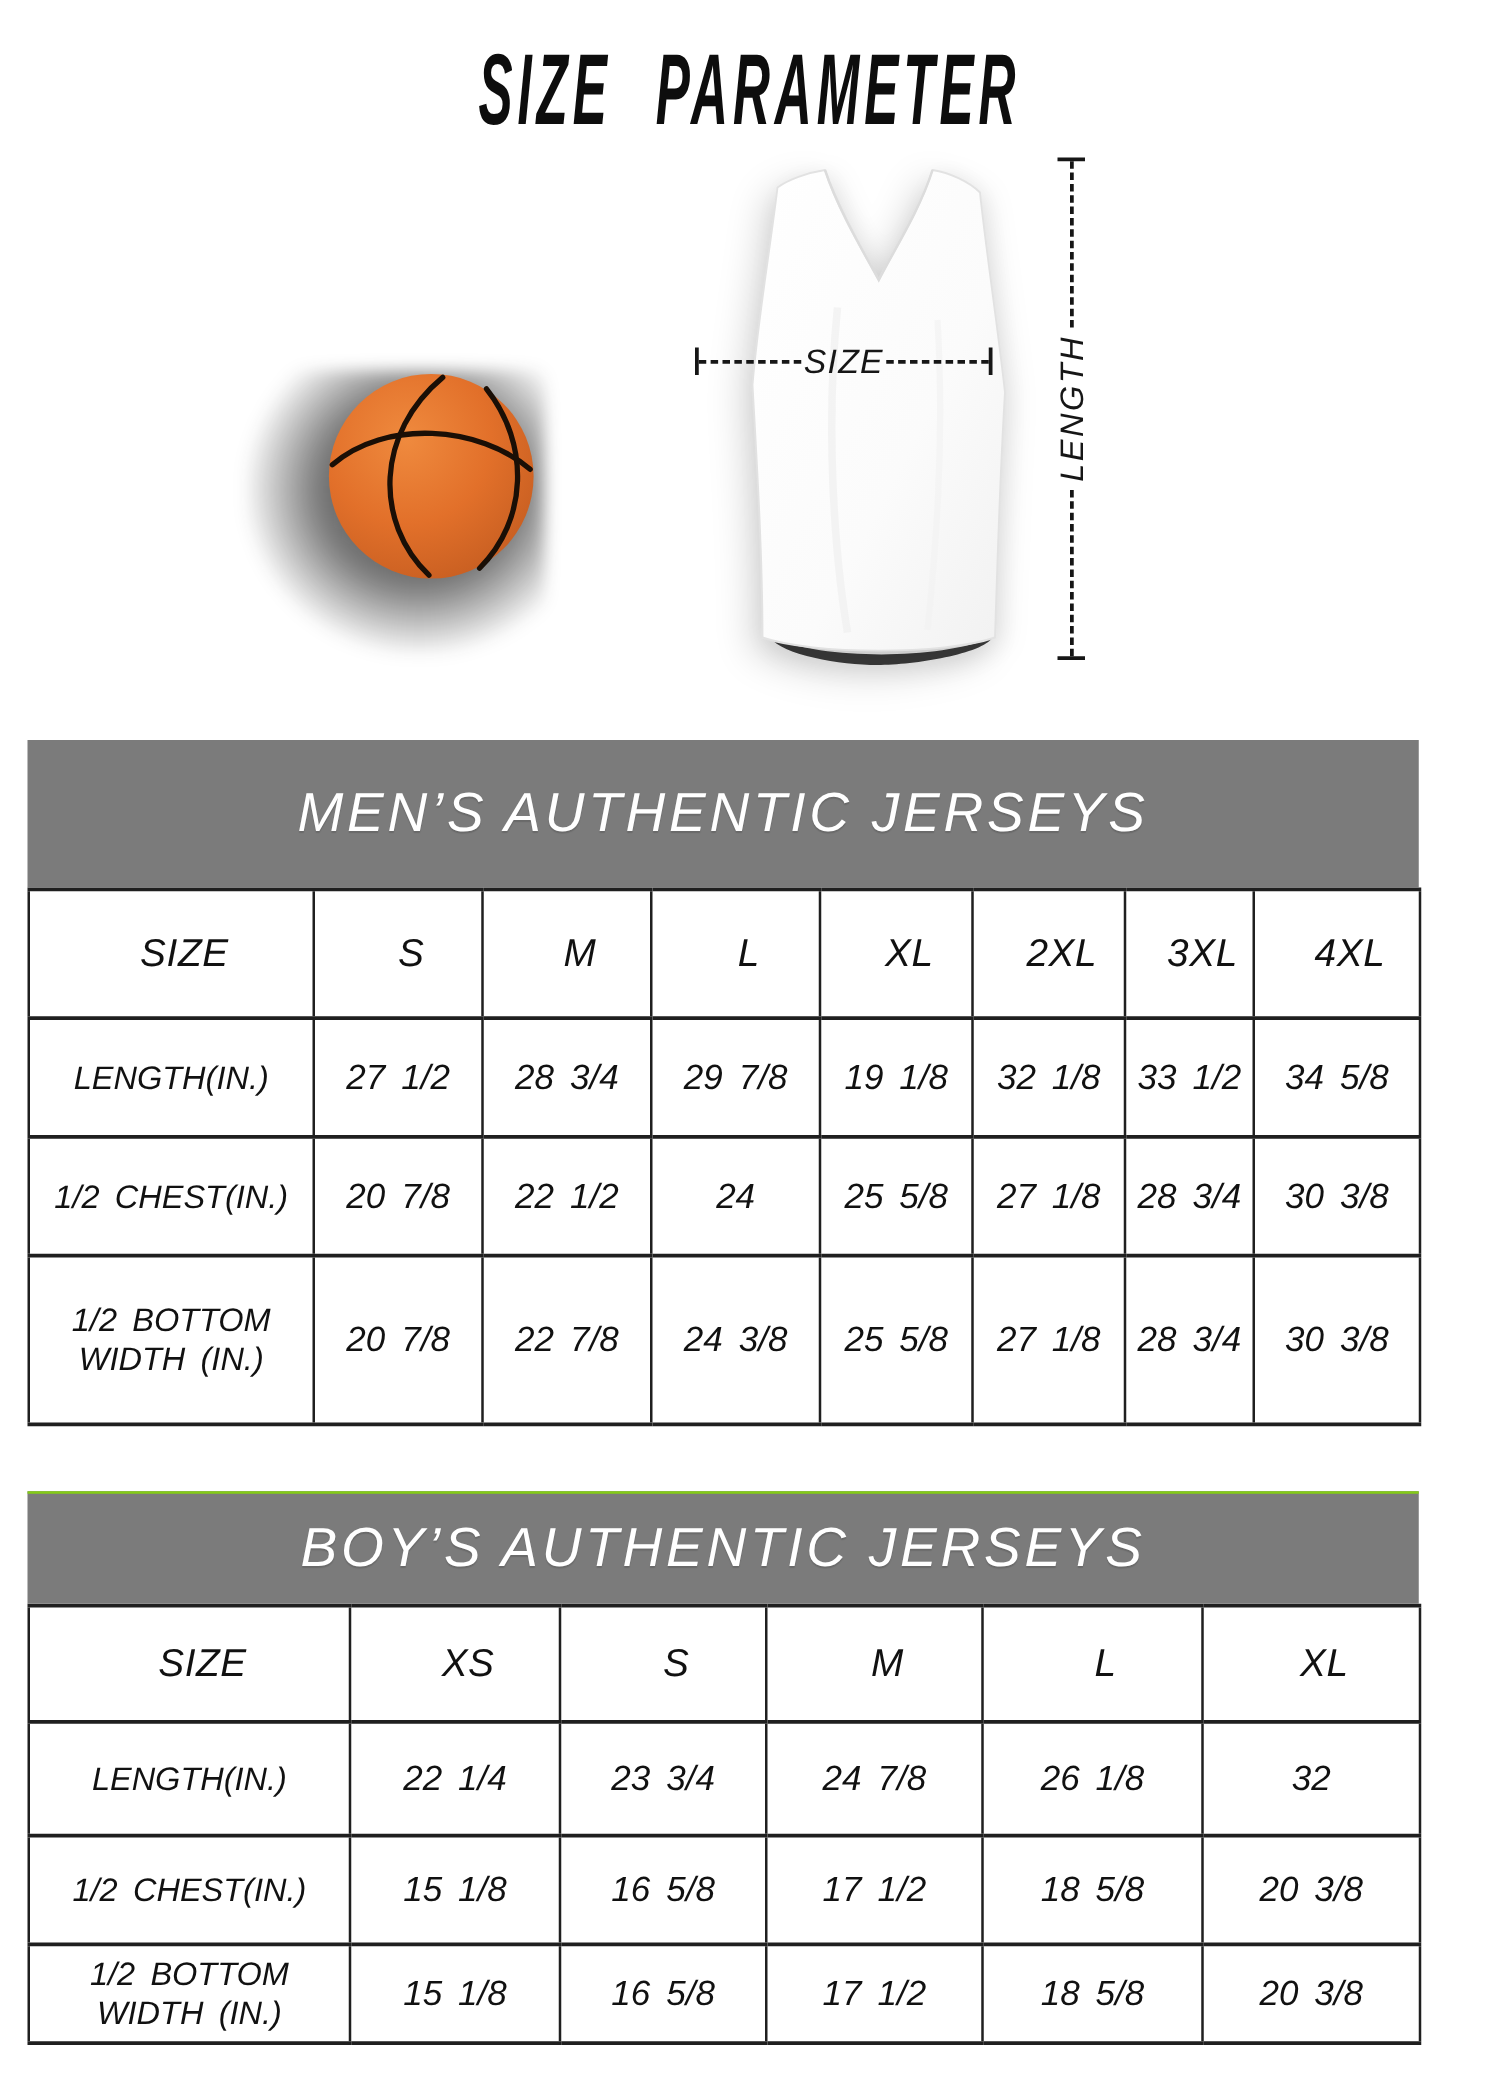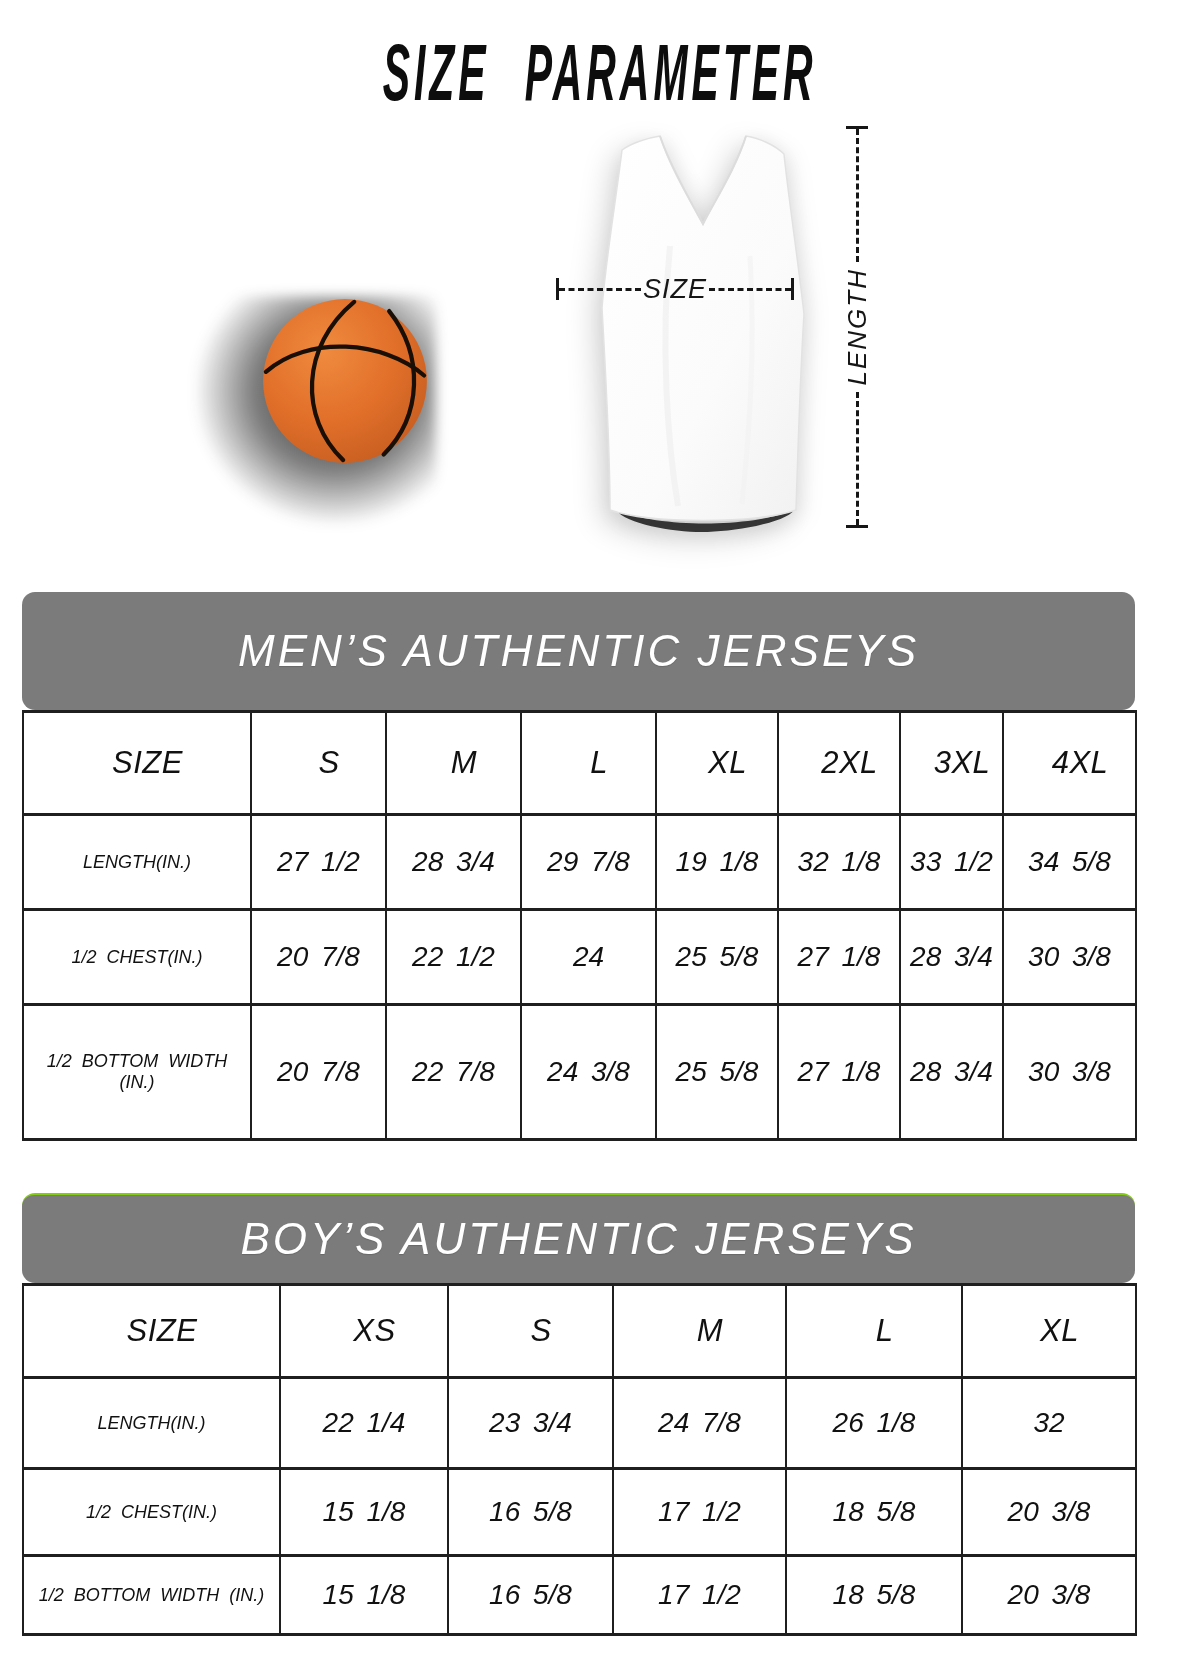--- a/index.html
+++ b/index.html
@@ -58,40 +58,39 @@
     writing-mode:vertical-rl; transform:rotate(180deg);
     font-size:26px; letter-spacing:2px; color:#161616;
   }
   
   .size-section{ margin-left:22px; width:1113px; }
   .banner{
     height:118px; background:#7b7b7b;
     display:flex; align-items:center; justify-content:center;
     color:#ffffff; font-size:44px; letter-spacing:3px;
     text-shadow:0 1px 1px rgba(0,0,0,0.15);
-    border-radius:13px;
   }
   .banner.boys{ height:88px; border-top:2px solid #84cc16; }
   table.sizes{
     width:1113px; border-collapse:collapse; table-layout:fixed;
     background:#ffffff;
   }
   table.sizes td{
     border-left:2px solid #1f1f1f;
     border-right:2px solid #1f1f1f;
     border-top:3px solid #1f1f1f;
     border-bottom:3px solid #1f1f1f;
     text-align:center; vertical-align:middle;
     font-size:28px; color:#111;
     word-spacing:5px;
     padding:2px 2px;
     overflow:hidden;
   }
   table.sizes tr.head td{ font-size:31px; letter-spacing:0.5px;padding-left:23px; }
-  table.sizes td.rowlabel{ font-size:18px; letter-spacing:0; padding:2px 4px; }
+  table.sizes td.rowlabel{ font-size:26px; letter-spacing:0; padding:2px 4px; }
   .men-table tr.head td{ height:96px; }
   .men-table tr.r1 td{ height:88px; }
   .men-table tr.r2 td{ height:88px; }
   .men-table tr.r3 td{ height:128px; }
   .boy-table tr.head td{ height:86px; }
   .boy-table tr.r1 td{ height:84px; }
   .boy-table tr.r2 td{ height:80px; }
   .boy-table tr.r3 td{ height:72px; }
   .gap{ height:52px; }
 </style>

